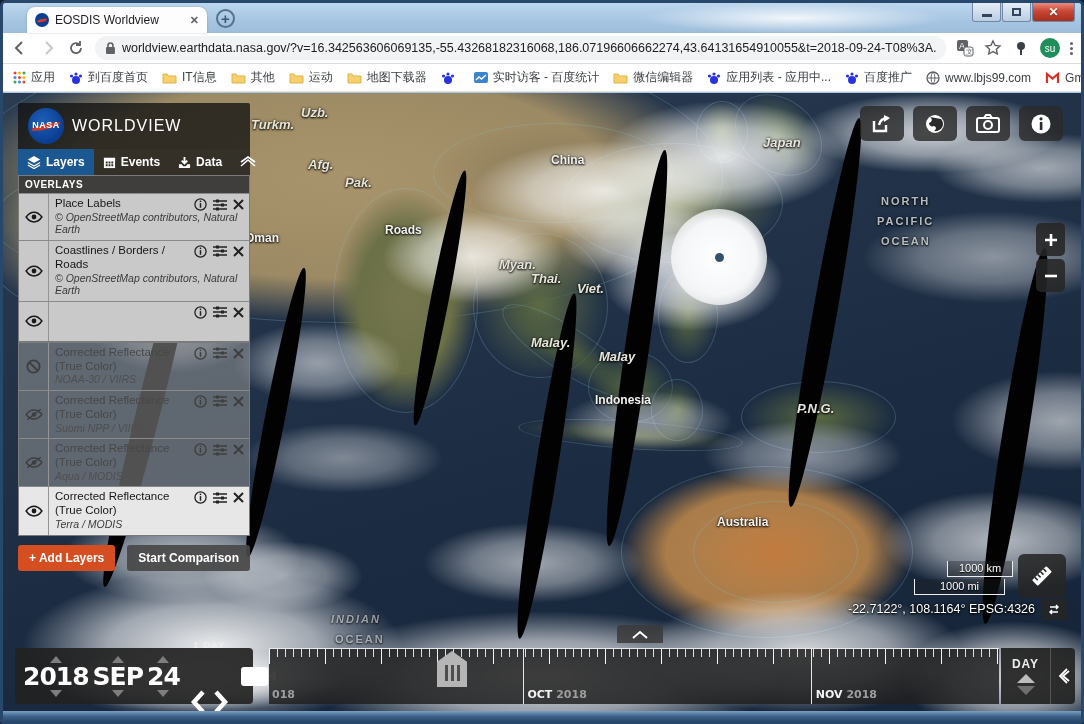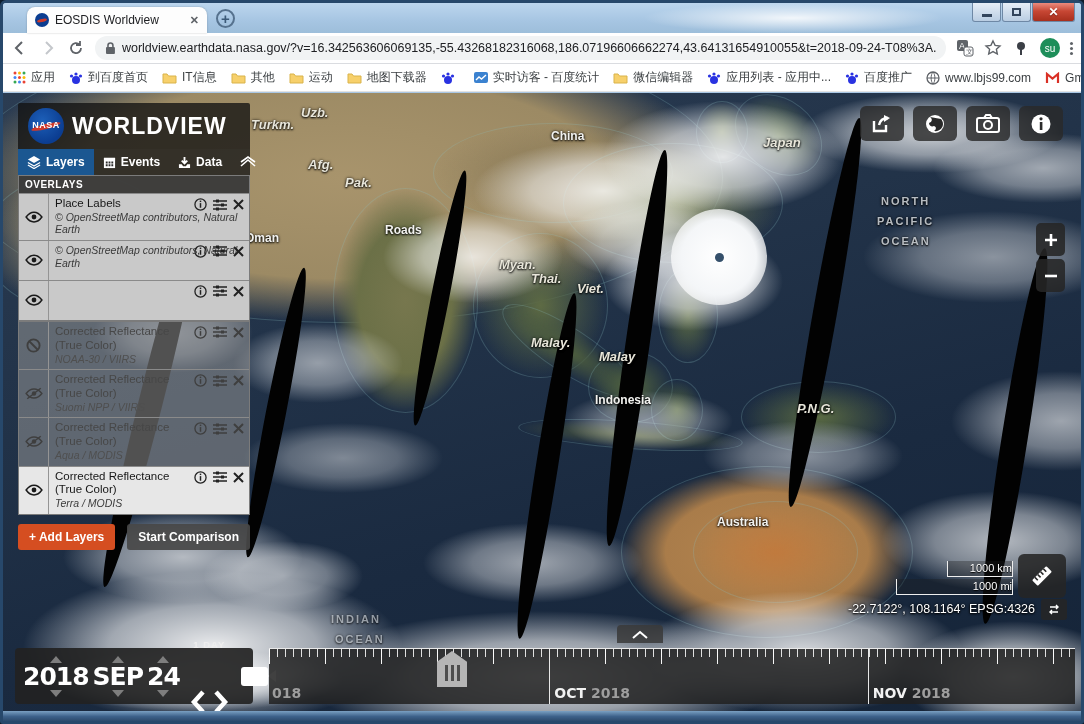--- a/index.html
+++ b/index.html
@@ -43,21 +43,21 @@
   .typhoon:after{content:"";position:absolute;left:44px;top:44px;width:9px;height:9px;border-radius:50%;background:#35506b;}
   .maplabel{position:absolute;color:#f2f2ef;font-size:12px;font-weight:bold;text-shadow:0 1px 2px rgba(0,0,0,.95),0 0 3px rgba(0,0,0,.8);}
   .maplabel.sm{font-size:13px;color:#e8e6da;font-style:italic;}
   .maplabel.ocean{color:rgba(225,230,235,.8);letter-spacing:2px;font-size:11px;}
   
   .sidebar{position:absolute;left:15px;top:10px;width:232px;}
   .sb-head{height:46px;background:rgba(18,18,18,.78);display:flex;align-items:center;gap:8px;padding:0 10px;border-radius:2px 2px 0 0;}
   .nasalogo{width:36px;height:36px;border-radius:50%;background:radial-gradient(circle at 40% 35%,#1d5fb8,#0b3d91 70%);position:relative;flex:none;}
   .nasalogo span{position:absolute;left:0;right:0;top:12px;text-align:center;color:#fff;font-size:9px;font-weight:bold;letter-spacing:.5px;}
   .nasalogo:before{content:"";position:absolute;left:3px;top:16px;width:30px;height:5px;background:#d03a2b;border-radius:50%;transform:rotate(-14deg);}
-  .brand{color:#fff;font-size:23px;letter-spacing:1px;text-transform:uppercase;font-weight:700;}
+  .brand{color:#fff;font-size:16px;letter-spacing:1px;text-transform:uppercase;font-weight:400;}
   .sb-tabs{display:flex;align-items:stretch;height:26px;background:rgba(25,25,25,.8);color:#fff;font-size:12px;font-weight:bold;}
   .sb-tab{display:flex;align-items:center;gap:5px;padding:0 9px;}
   .sb-tab.active{background:#1b5791;}
   .sb-collapse{margin-left:auto;display:flex;align-items:center;padding:0 8px;}
   .sb-group{border:1px solid #7b7b7b;margin-top:0;}
   .sec-head{background:rgba(58,58,58,.95);color:#fff;font-size:10px;font-weight:bold;letter-spacing:.5px;padding:3px 6px;}
   .lrow{display:flex;background:#c9c9c9;border-top:1px solid #8a8a8a;position:relative;min-height:40px;}
   .lrow:first-of-type{border-top:none;}
   .vis{width:30px;flex:none;border-right:1px solid #949494;display:flex;align-items:center;justify-content:center;}
   .meta{flex:1;padding:3px 6px 4px;}
@@ -70,21 +70,21 @@
   .lrow.activebase{background:#e7e7e7;}
   .sb-actions{display:flex;justify-content:space-between;margin-top:9px;}
   .btn{border:none;color:#fff;font-weight:bold;font-size:12px;padding:6px 11px;border-radius:3px;font-family:inherit;}
   .btn.add{background:#d54e21;}
   .btn.compare{background:rgba(72,72,72,.92);}
   
   .topbtns{position:absolute;top:13px;right:18px;display:flex;gap:9px;}
   .mapbtn{width:44px;height:35px;background:rgba(42,42,42,.82);border-radius:6px;display:flex;align-items:center;justify-content:center;}
   .zoomctl{position:absolute;right:16px;top:130px;width:29px;}
   .zbtn{height:33px;background:rgba(38,38,38,.88);border-radius:5px;margin-bottom:3px;display:flex;align-items:center;justify-content:center;}
-  .scalebox{position:absolute;color:#fff;font-size:11px;text-align:right;border:1px solid #efefef;border-top:none;background:rgba(30,30,30,.35);line-height:15px;text-shadow:0 1px 1px #000;}
+  .scalebox{position:absolute;color:#fff;font-size:11px;text-align:center;border:1px solid #efefef;border-top:none;background:rgba(30,30,30,.35);line-height:15px;text-shadow:0 1px 1px #000;}
   .measurebtn{position:absolute;right:15px;top:461px;width:48px;height:44px;background:rgba(38,38,38,.88);border-radius:6px;display:flex;align-items:center;justify-content:center;}
   .coords{position:absolute;right:46px;top:509px;color:#fff;font-size:12.5px;text-shadow:0 1px 2px #000,0 0 3px #000;}
   .swapbtn{position:absolute;right:14px;top:506px;width:26px;height:21px;background:rgba(38,38,38,.88);border-radius:3px;display:flex;align-items:center;justify-content:center;}
   
   .tl-chevtab{position:absolute;left:614px;bottom:68px;width:46px;height:18px;background:rgba(58,58,58,.85);border-radius:4px 4px 0 0;display:flex;align-items:center;justify-content:center;}
   .timeline{position:absolute;left:12px;right:6px;bottom:7px;height:56px;display:flex;align-items:stretch;}
   .datebox{width:238px;flex:none;background:rgba(34,34,34,.92);border-radius:4px;display:flex;align-items:center;padding:0 8px;gap:4px;margin-right:16px;}
   .seg{display:flex;flex-direction:column;align-items:center;gap:1px;}
   .tri{width:0;height:0;border-left:6px solid transparent;border-right:6px solid transparent;}
   .tri.up{border-bottom:7px solid #7e7e7e;}
@@ -93,21 +93,21 @@
   .intwrap{display:flex;flex-direction:column;align-items:center;margin-left:6px;gap:40px;}
   .intlabel{color:#eee;font-size:9.5px;font-weight:bold;letter-spacing:1px;}
   .chevs{display:flex;gap:7px;align-items:center;}
   .camicon{margin-left:8px;position:relative;width:27px;height:19px;background:#fff;border-radius:3px;flex:none;}
   .camicon:after{content:"";position:absolute;right:-8px;top:3px;border-top:6px solid transparent;border-bottom:6px solid transparent;border-right:8px solid #fff;}
   .ruler{flex:1;position:relative;background:rgba(32,32,32,.85);border-top:1px solid #e8e8e8;overflow:hidden;}
   .ticks{position:absolute;inset:0;background:
     repeating-linear-gradient(to right,rgba(255,255,255,.85) 0 1px,transparent 1px 8px) top/100% 8px no-repeat,
     repeating-linear-gradient(to right,rgba(255,255,255,.95) 0 1px,transparent 1px 56px) top/100% 15px no-repeat;}
   .mline{position:absolute;top:0;bottom:0;width:1px;background:#e8e8e8;}
-  .axlab{position:absolute;bottom:3px;font-size:14px;font-weight:bold;color:#9e9e9e;font-family:"DejaVu Sans",sans-serif;}
+  .axlab{position:absolute;bottom:3px;font-size:11px;font-weight:bold;color:#9e9e9e;font-family:"DejaVu Sans",sans-serif;}
   .axlab b{color:#f2f2f2;font-weight:bold;}
   .dragger{position:absolute;left:168px;top:2px;width:30px;height:36px;background:#b5b5b5;clip-path:polygon(50% 0,100% 30%,100% 100%,0 100%,0 30%);display:flex;align-items:flex-end;justify-content:center;gap:3px;padding-bottom:6px;}
   .dragger i{width:3px;height:16px;background:#4e4e4e;}
   .tl-right{width:74px;flex:none;margin-left:2px;background:rgba(34,34,34,.92);border-radius:0 4px 4px 0;display:flex;}
   .zoomlvl{flex:1;display:flex;flex-direction:column;align-items:center;justify-content:center;gap:3px;border-right:1px solid #555;}
   .zoomlvl .lab{color:#eee;font-size:12px;font-weight:bold;letter-spacing:1px;}
   .tri2{width:0;height:0;border-left:9px solid transparent;border-right:9px solid transparent;}
   .tri2.up{border-bottom:9px solid #bdbdbd;}
   .tri2.down{border-top:9px solid #6f6f6f;}
   .tl-collapse{width:24px;display:flex;align-items:center;justify-content:center;}
@@ -336,34 +336,34 @@
       <div class="swath" style="left:810px;top:22px;width:24px;height:395px;transform:rotate(10deg);"></div>
       <div class="swath" style="left:999px;top:153px;width:26px;height:380px;transform:rotate(9deg);"></div>
     </div>
 
     <span class="maplabel sm" style="left:248px;top:24px;">Turkm.</span>
     <span class="maplabel sm" style="left:298px;top:12px;">Uzb.</span>
     <span class="maplabel sm" style="left:305px;top:64px;">Afg.</span>
     <span class="maplabel sm" style="left:342px;top:82px;">Pak.</span>
     <span class="maplabel" style="left:242px;top:138px;">Oman</span>
     <span class="maplabel" style="left:382px;top:130px;">Roads</span>
-    <span class="maplabel" style="left:548px;top:36px;">China</span>
+    <span class="maplabel" style="left:548px;top:60px;">China</span>
     <span class="maplabel sm" style="left:496px;top:164px;">Myan.</span>
     <span class="maplabel sm" style="left:528px;top:178px;">Thai.</span>
     <span class="maplabel sm" style="left:574px;top:188px;">Viet.</span>
     <span class="maplabel sm" style="left:760px;top:42px;">Japan</span>
     <span class="maplabel ocean" style="left:878px;top:102px;">NORTH</span>
     <span class="maplabel ocean" style="left:874px;top:122px;">PACIFIC</span>
     <span class="maplabel ocean" style="left:878px;top:142px;">OCEAN</span>
     <span class="maplabel sm" style="left:528px;top:242px;">Malay.</span>
     <span class="maplabel sm" style="left:596px;top:256px;">Malay</span>
     <span class="maplabel" style="left:592px;top:300px;">Indonesia</span>
     <span class="maplabel sm" style="left:794px;top:308px;">P.N.G.</span>
     <span class="maplabel" style="left:714px;top:422px;">Australia</span>
-    <span class="maplabel ocean" style="left:328px;top:520px;opacity:.75;">INDIAN</span>
+    <span class="maplabel ocean" style="left:328px;top:520px;opacity:.75;font-style:italic;">INDIAN</span>
     <span class="maplabel ocean" style="left:332px;top:540px;opacity:.75;">OCEAN</span>
 
     <div class="sidebar">
       <div class="sb-head">
         <div class="nasalogo">
             <span>NASA</span>
           </div>
         <div class="brand">Worldview</div>
       </div>
       <div class="sb-tabs">
@@ -427,20 +427,21 @@
           </div>
         </div>
         <div class="lrow">
           <div class="vis">
               <svg width="18" height="12" viewBox="0 0 24 15">
                 <path d="M12 1C6 1 1.5 7.5 1.5 7.5S6 14 12 14s10.5-6.5 10.5-6.5S18 1 12 1z" fill="none" stroke="#1a1a1a" stroke-width="2"></path>
                 <circle cx="12" cy="7.5" r="3.2" fill="#1a1a1a"></circle>
               </svg>
             </div>
           <div class="meta">
+            <div class="lname">Coastlines / Borders / Roads</div>
             <div class="lattr">© OpenStreetMap contributors, Natural Earth</div>
           </div>
           <div class="row-icons">
             <svg width="13" height="13" viewBox="0 0 14 14">
                 <circle cx="7" cy="7" r="6" fill="none" stroke="#222" stroke-width="1.4"></circle>
                 <rect x="6.2" y="5.5" width="1.6" height="5" fill="#222"></rect>
                 <rect x="6.2" y="2.8" width="1.6" height="1.6" fill="#222"></rect>
               </svg>
             <svg width="14" height="12" viewBox="0 0 14 12">
                 <path d="M0 2h14M0 6h14M0 10h14" stroke="#222" stroke-width="1.6"></path>
@@ -639,21 +640,21 @@
           </svg>
         </div>
       <div class="zbtn">
           <svg width="14" height="14" viewBox="0 0 14 14">
             <path d="M1 7h12" stroke="#fff" stroke-width="2.6"></path>
           </svg>
         </div>
     </div>
 
     <div class="scalebox" style="right:68px;top:468px;width:66px;">1000 km</div>
-    <div class="scalebox" style="right:68px;top:486px;width:117px;">1000 mi</div>
+    <div class="scalebox" style="right:76px;top:486px;width:91px;">1000 mi</div>
     <div class="measurebtn">
         <svg width="26" height="26" viewBox="0 0 26 26">
           <g transform="rotate(-45 13 13)">
             <rect x="3" y="9" width="20" height="8" rx="1" fill="#fff"></rect>
             <path d="M7 9v4M11 9v4M15 9v4M19 9v4" stroke="#2a2a2a" stroke-width="1.6"></path>
           </g>
         </svg>
       </div>
     <div class="coords">-22.7122°, 108.1164°  EPSG:4326</div>
     <div class="swapbtn">
@@ -706,17 +707,29 @@
         <div class="axlab" style="left:3px;"><b></b> <span>018</span></div>
         <div class="axlab" style="left:35.4%;"><b>OCT</b> <span>2018</span></div>
         <div class="axlab" style="left:74.9%;"><b>NOV</b> <span>2018</span></div>
         <div class="dragger">
             <i></i>
             <i></i>
             <i></i>
           </div>
       </div>
 
+      <div class="tl-right">
+        <div class="zoomlvl">
+          <div class="lab">DAY</div>
+          <div class="tri2 up"></div>
+          <div class="tri2 down"></div>
+        </div>
+        <div class="tl-collapse">
+          <svg width="14" height="18" viewBox="0 0 14 18">
+              <path d="M11 2L4 9l7 7M13 4L7 9l6 5" stroke="#fff" stroke-width="1.8" fill="none"></path>
+            </svg>
+        </div>
+      </div>
     </div>
   </div>
 
   <div class="bottomframe"></div>
 </div>
 
 </body></html>

